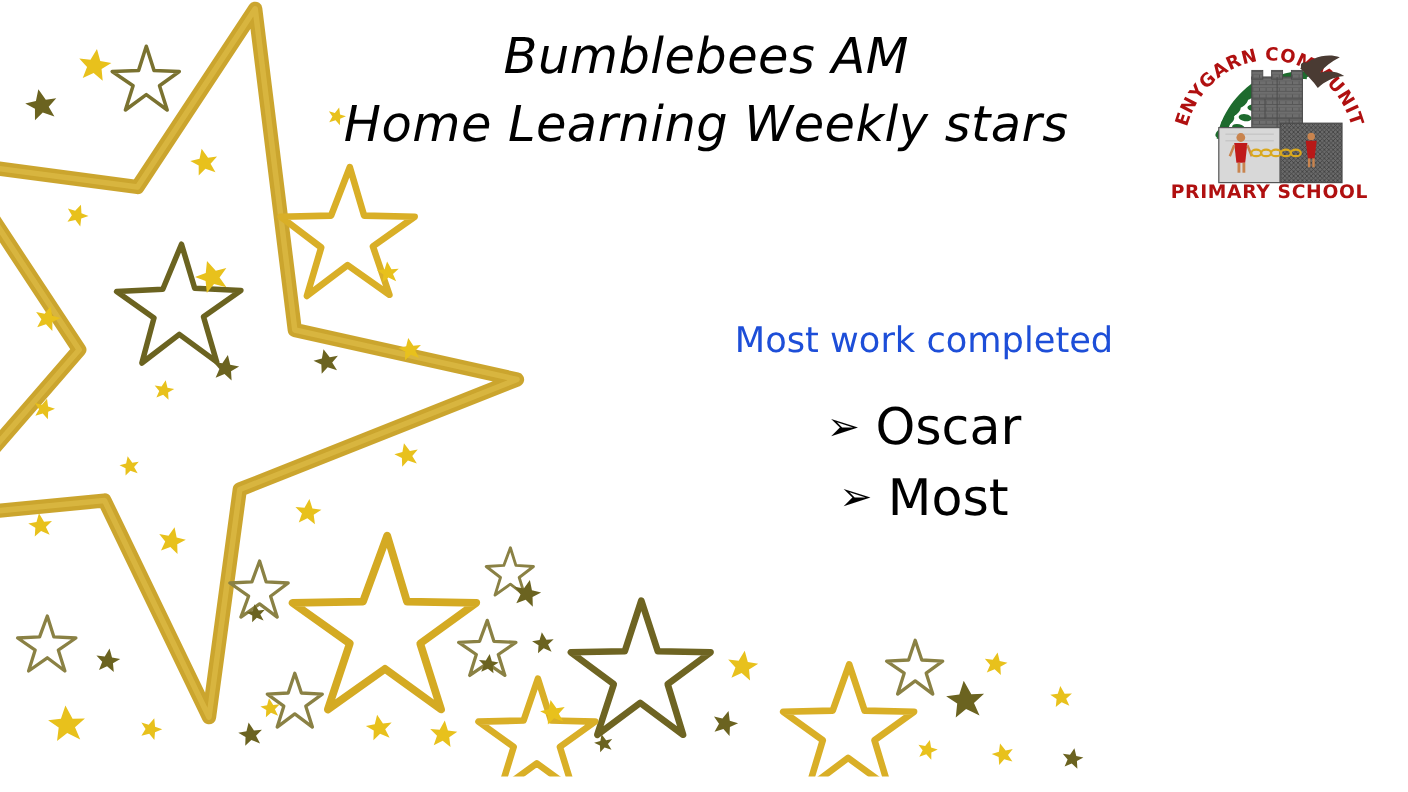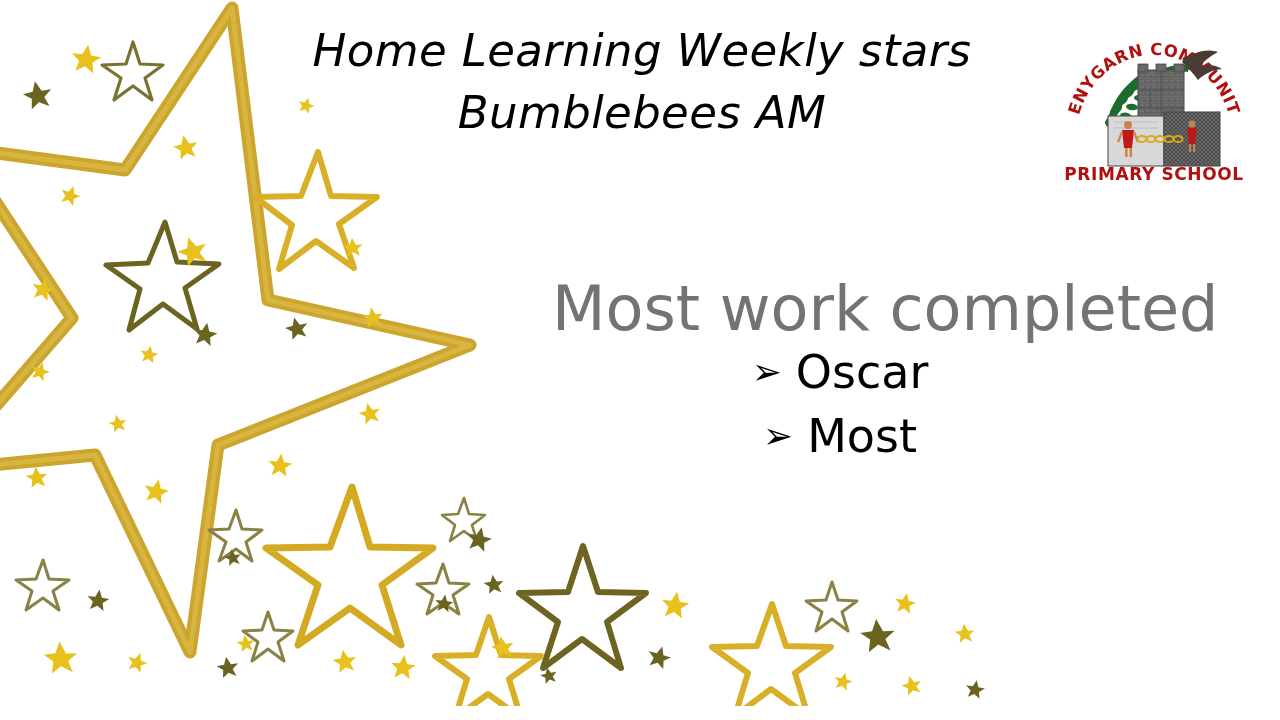--- a/index.html
+++ b/index.html
@@ -56,29 +56,29 @@
   
   #body-block{
     position:absolute;
     left:552px;top:278px;
     width:576px;
     text-align:center;
     color:#000000;
   }
   .body-heading{
     font-family:"DejaVu Sans", sans-serif;
-    font-size:62px;
+    font-size:32px;
     font-weight:400;
     line-height:62px;
     white-space:nowrap;
-    color:#737373;
+    color:#1d4ed8;
   }
   .bullet-list{
     list-style:none;
-    margin:0;padding:0;
+    margin:16px;padding:0;
   }
   .bullet-item{
     font-family:"DejaVu Sans", sans-serif;
     font-size:46px;
     font-weight:400;
     line-height:64px;
     color:#000;
     white-space:nowrap;
     display:block;
     text-align:center;
@@ -281,22 +281,22 @@
           <ellipse cx="105" cy="131" rx="4.5" ry="3"></ellipse>
           <ellipse cx="114" cy="131" rx="4.5" ry="3"></ellipse>
         </g>
       </g>
 
       <text id="logo-bottom-textnode" x="90" y="172" text-anchor="middle" fill="#B01010" style="font-family:'DejaVu Sans', sans-serif; font-weight:700; font-size:17px; letter-spacing:0.6px;">PRIMARY SCHOOL</text>
     </svg>
   </div>
 
   <div id="title-block">
+    <div class="title-line">Bumblebees AM</div>
     <div class="title-line">Home Learning Weekly stars</div>
-    <div class="title-line">Bumblebees AM</div>
   </div>
 
   <div id="body-block">
     <div class="body-heading">Most work completed</div>
     <div class="bullet-list">
       <div class="bullet-item">
         <span class="bullet-marker">➢</span><span class="bullet-label">Oscar</span>
       </div>
       <div class="bullet-item">
         <span class="bullet-marker">➢</span><span class="bullet-label">Most</span>

